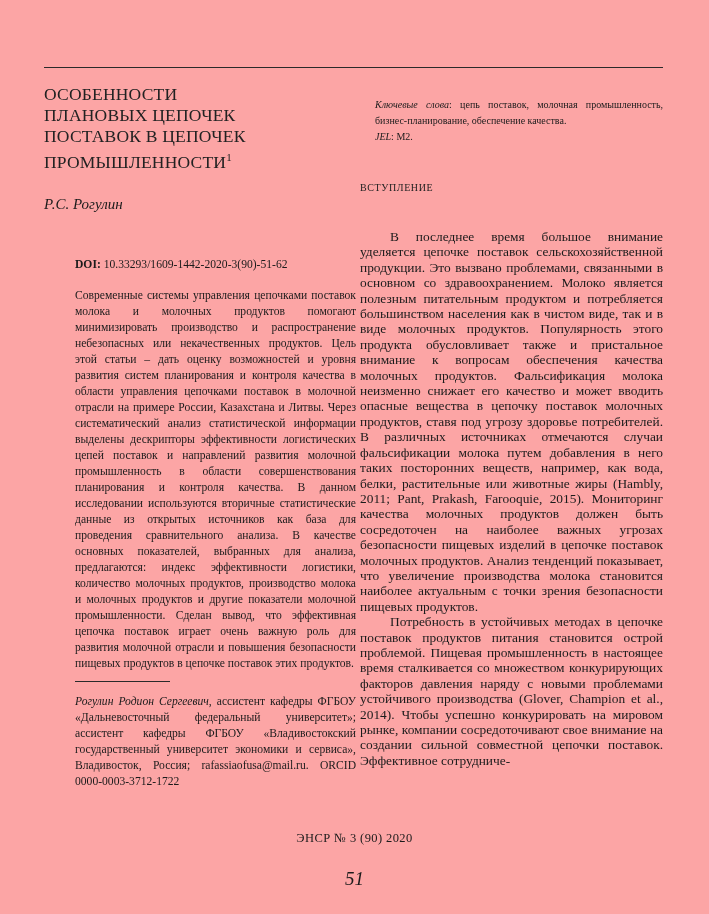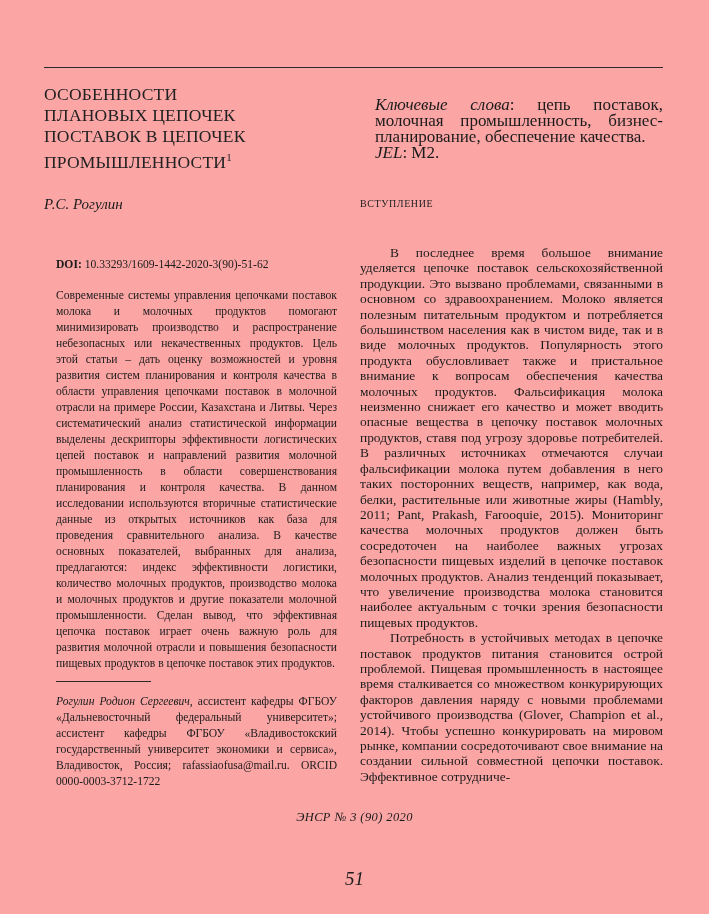--- a/index.html
+++ b/index.html
@@ -33,21 +33,21 @@
     line-height: 21px;
     letter-spacing: 0.2px;
     color: #222;
   }
   .title sup { font-size: 11px; }
   .author {
     font-style: italic;
     font-size: 15px;
     margin-top: 23px;
   }
-  .left-block { margin-left: 12px; width: 281px; }
+  .left-block { margin-left: 31px; width: 281px; }
   .doi-line {
     margin-top: 45px;
     font-size: 11.6px;
   }
   .doi-label { font-weight: bold; }
   .abstract {
     margin-top: 17px;
     font-size: 11.6px;
     line-height: 16px;
     text-align: justify;
@@ -75,21 +75,21 @@
     font-size: 12.2px;
     line-height: 16px;
     text-align: justify;
     text-indent: 22px;
   }
   .footnote sup { font-size: 9px; }
 
   
   .keywords-block {
     margin: 13px 0 0 15px;
-    font-size: 17px;
+    font-size: 10px;
     line-height: 16px;
     text-align: justify;
   }
   .ital { font-style: italic; }
   .section-heading {
     margin-top: 37px;
     font-size: 10px;
     letter-spacing: 0.6px;
     color: #222;
   }
@@ -97,25 +97,24 @@
     margin-top: 36px;
     font-size: 13.4px;
     line-height: 15.4px;
     text-align: justify;
   }
   .body-text p { margin: 0; text-indent: 30px; }
 
   
   .journal-footer {
     position: absolute;
-    top: 810px;
+    top: 831px;
     left: 0;
     width: 709px;
     text-align: center;
-    font-style: italic;
     font-size: 12.5px;
     letter-spacing: 0.4px;
   }
   .page-number {
     position: absolute;
     top: 868px;
     left: 0;
     width: 709px;
     text-align: center;
     font-style: italic;

